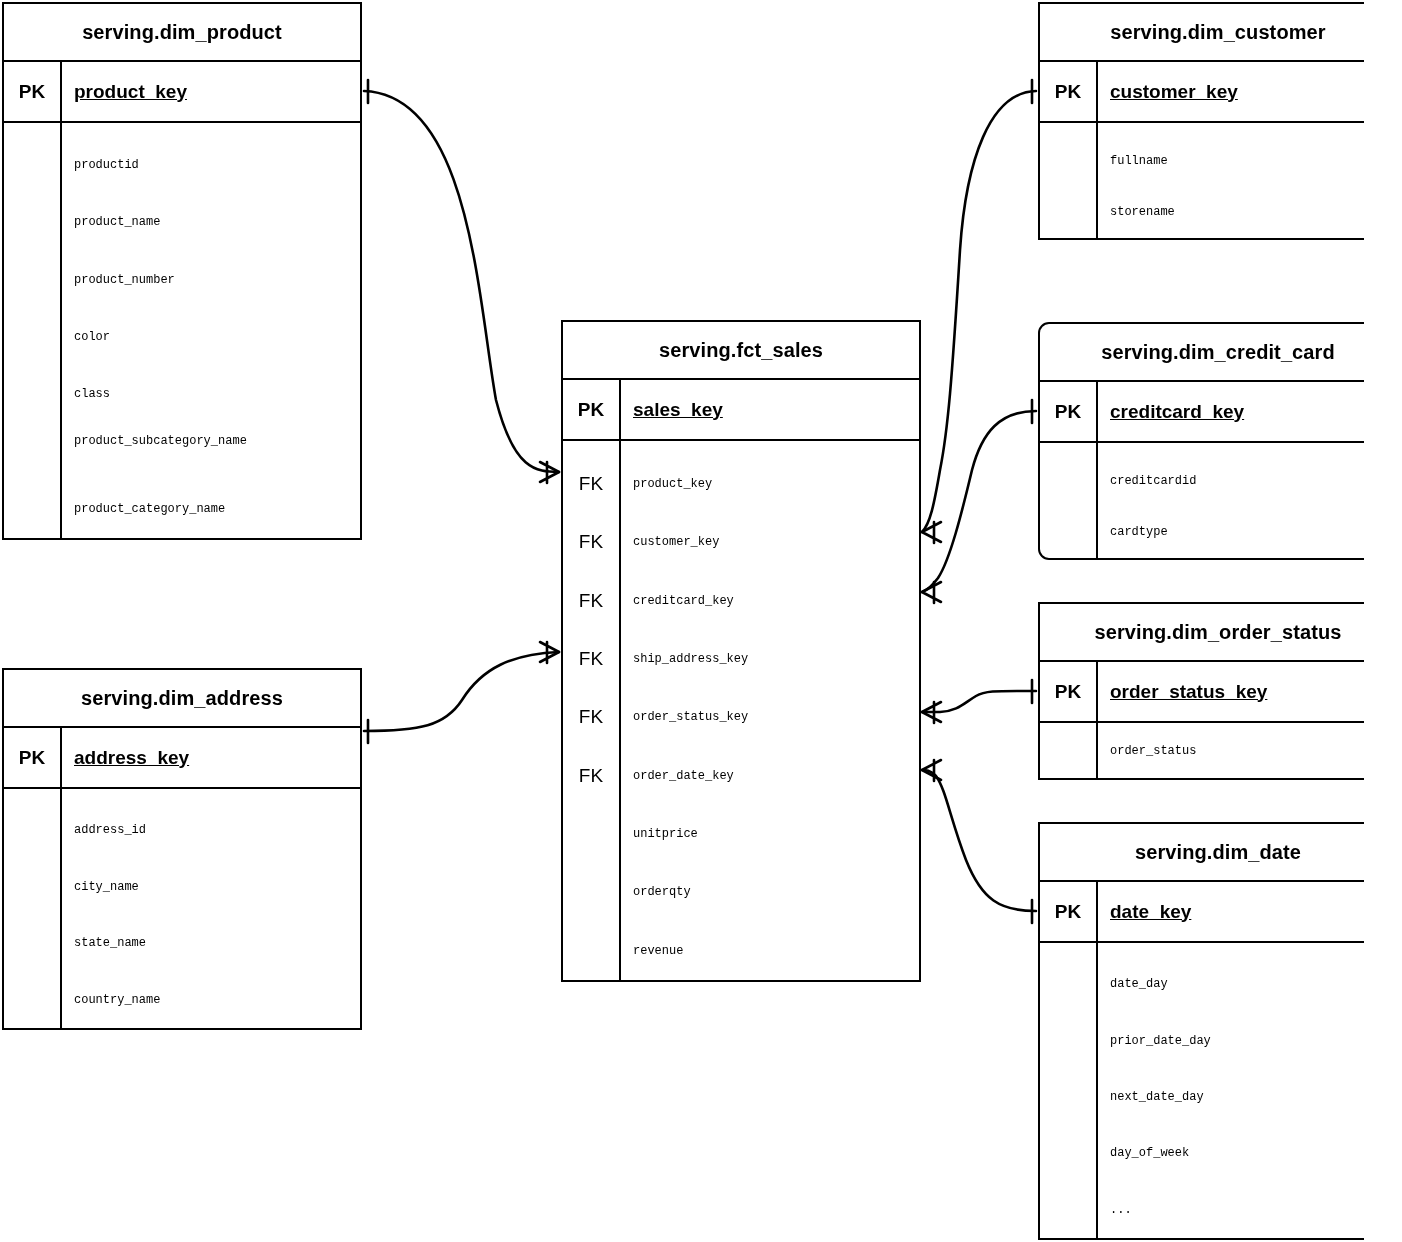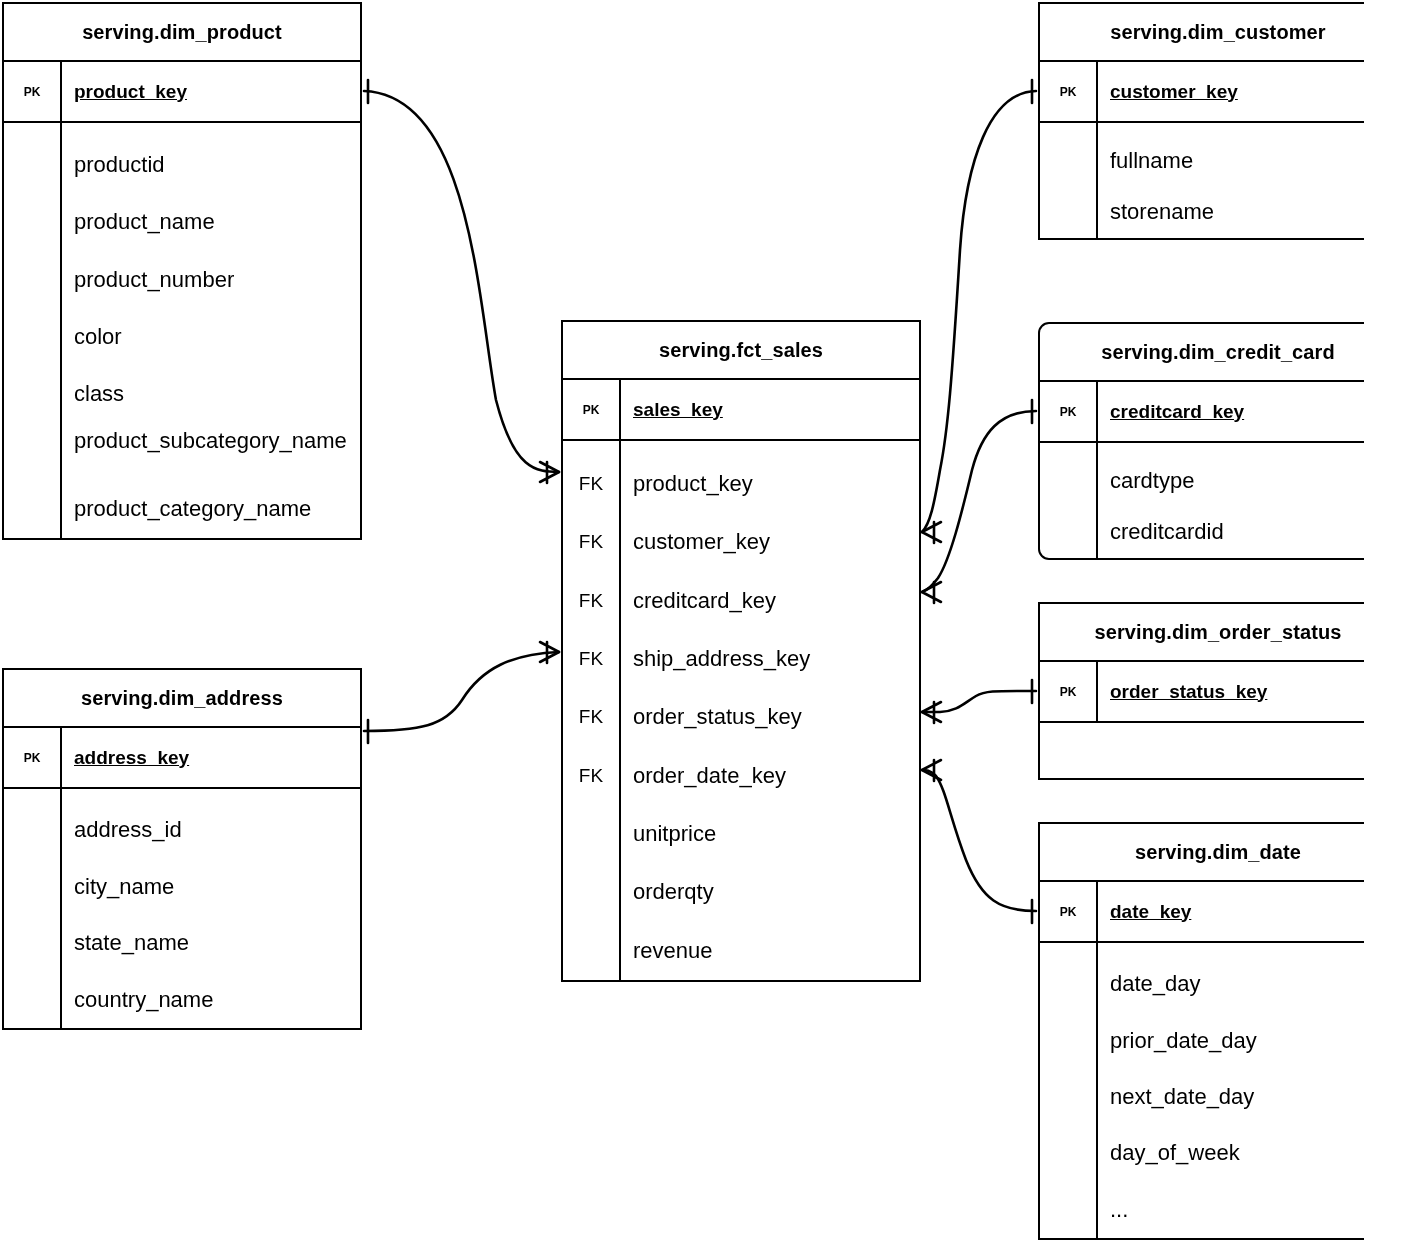--- a/index.html
+++ b/index.html
@@ -60,21 +60,21 @@
     border-right: 2px solid #000000;
     display: flex;
     flex-direction: column;
   }
   .pk-cell {
     height: 100%;
     display: flex;
     align-items: center;
     justify-content: center;
     font-weight: bold;
-    font-size: 12px;
+    font-size: 19px;
   }
   .fieldcol {
     box-sizing: border-box;
     flex: 1 1 auto;
     display: flex;
     flex-direction: column;
   }
   .pk-name {
     height: 100%;
     display: flex;
@@ -91,22 +91,23 @@
     align-items: center;
     justify-content: center;
     font-size: 19px;
   }
   .attr {
     box-sizing: border-box;
     height: 60px;
     display: flex;
     align-items: center;
     padding-left: 12px;
-    font-size: 22px;
+    font-size: 12px;
     line-height: 24px;
+    font-family: Liberation Mono, monospace;
   }
   .attr.wrap {
     height: 60px;
     display: block;
     padding-top: 6px;
     padding-right: 16px;
   }
   .body-pad {
     height: 14px;
   }
@@ -282,34 +283,42 @@
       </div>
     </div>
     <div class="ent-body" style="height:115px;">
       <div class="keycol">
         <div class="body-pad"></div>
         <div class="key-tag"></div>
         <div class="key-tag"></div>
       </div>
       <div class="fieldcol">
         <div class="body-pad"></div>
+        <div class="attr">creditcardid</div>
         <div class="attr">cardtype</div>
-        <div class="attr">creditcardid</div>
       </div>
     </div>
   </div>
 
   <div class="entity" style="left:1038px; top:602px; width:360px; height:178px;">
     <div class="ent-title">serving.dim_order_status</div>
     <div class="ent-pkrow">
       <div class="keycol">
         <div class="pk-cell">PK</div>
       </div>
       <div class="fieldcol">
         <div class="pk-name">order_status_key</div>
+      </div>
+    </div>
+    <div class="ent-body" style="height:55px;">
+      <div class="keycol">
+        <div class="key-tag"></div>
+      </div>
+      <div class="fieldcol">
+        <div class="attr">order_status</div>
       </div>
     </div>
   </div>
 
   <div class="entity" style="left:1038px; top:822px; width:360px; height:418px;">
     <div class="ent-title">serving.dim_date</div>
     <div class="ent-pkrow">
       <div class="keycol">
         <div class="pk-cell">PK</div>
       </div>

